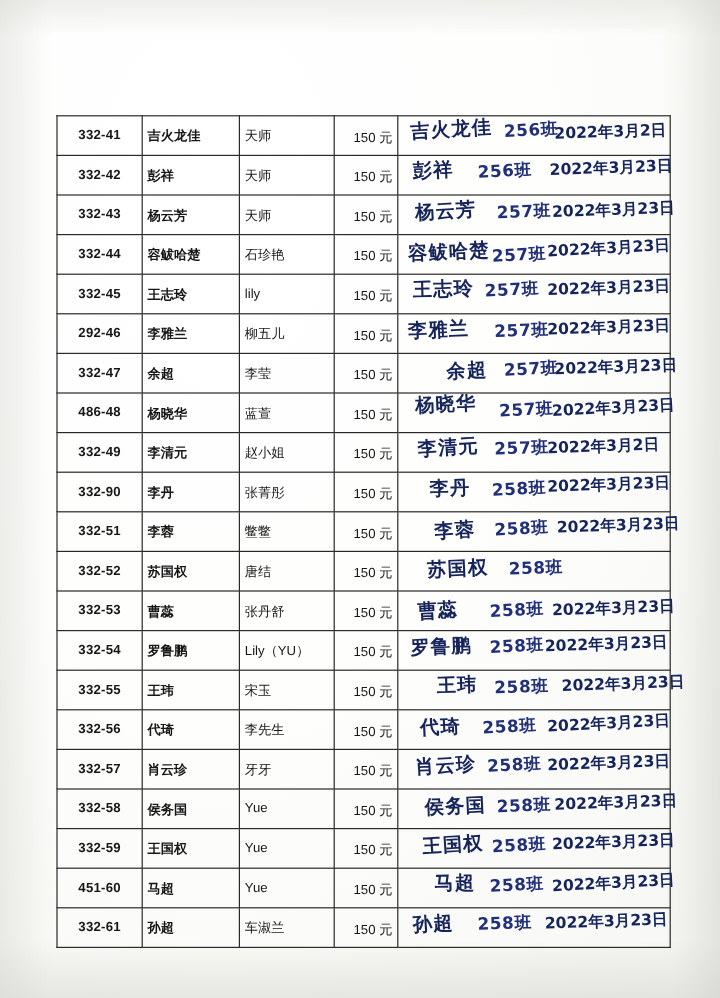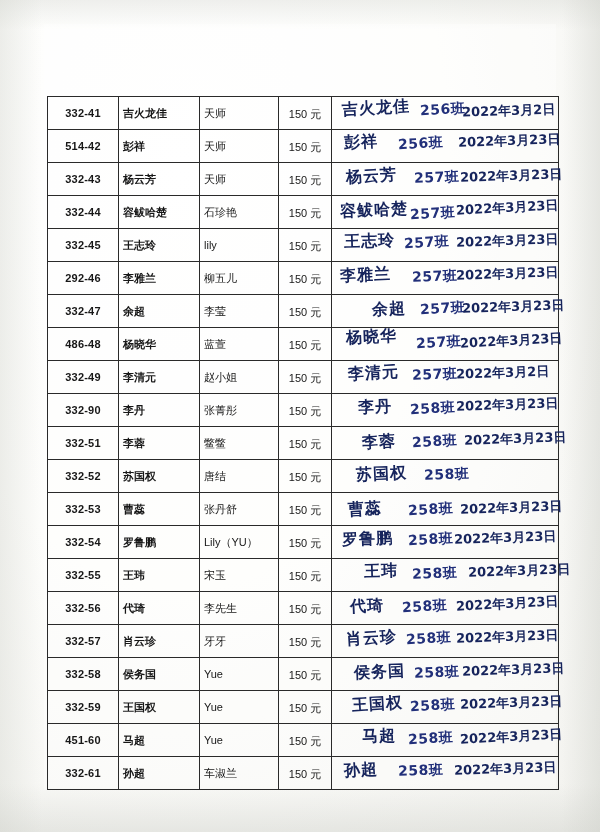--- a/index.html
+++ b/index.html
@@ -54,21 +54,21 @@
     height: 32px;
     padding: 0 4px;
     vertical-align: middle;
     font-size: 11px;
     color: #171717;
     position: relative;
   }
   td.c-id { width: 62px; text-align: center; letter-spacing: 0.2px; font-weight: 600; }
   td.c-name { width: 72px; text-align: left; padding-left: 8px; font-weight: 600; }
   td.c-ref { width: 70px; text-align: left; padding-left: 8px; font-weight: 400; }
-  td.c-amt { width: 44px; text-align: center; padding-left: 4px; font-size: 10px; vertical-align: top; }
+  td.c-amt { width: 44px; text-align: right; padding-left: 4px; font-size: 10px; vertical-align: top; }
   td.c-amt .amt-inner { display: block; padding-top: 3px; }
   td.c-sign { width: 218px; padding: 0; }
 
   .sign-wrap {
     position: relative;
     width: 100%;
     height: 30px;
     display: flex;
     align-items: center;
   }
@@ -126,21 +126,21 @@
           </td>
         <td class="c-sign">
           <div class="sign-wrap">
             <span class="hw sig ink-dark" style="left:6px; top:2px;">吉火龙佳</span>
             <span class="hw cls ink-mid" style="left:84px; top:4px;">256班</span>
             <span class="hw date ink-dark" style="left:126px; top:6px;">2022年3月2日</span>
           </div>
         </td>
       </tr>
       <tr>
-        <td class="c-id">514-42</td>
+        <td class="c-id">332-42</td>
         <td class="c-name">彭祥</td>
         <td class="c-ref">天师</td>
         <td class="c-amt">
             <span class="amt-inner">150 元</span>
           </td>
         <td class="c-sign">
           <div class="sign-wrap">
             <span class="hw sig ink-dark" style="left:8px; top:3px;">彭祥</span>
             <span class="hw cls ink-mid" style="left:62px; top:5px;">256班</span>
             <span class="hw date ink-dark" style="left:122px; top:3px;">2022年3月23日</span>

